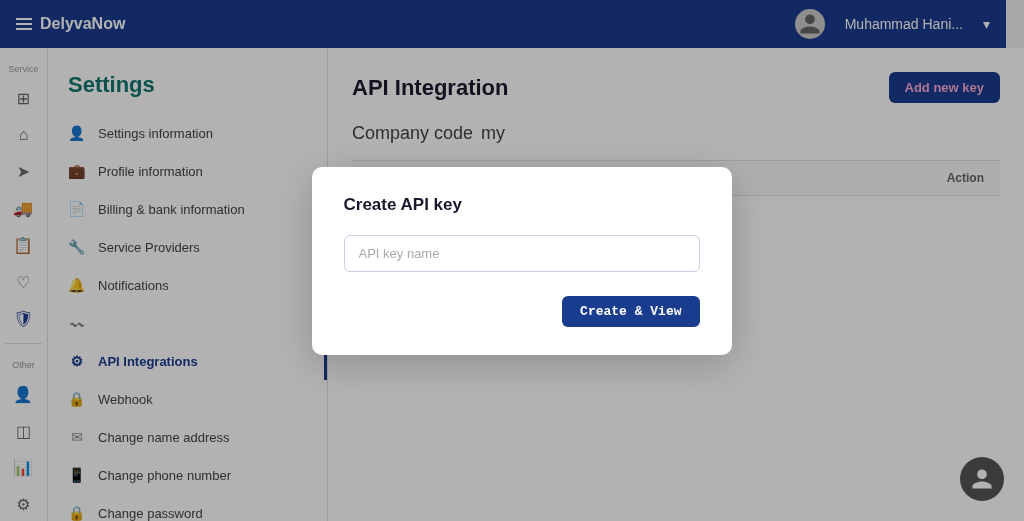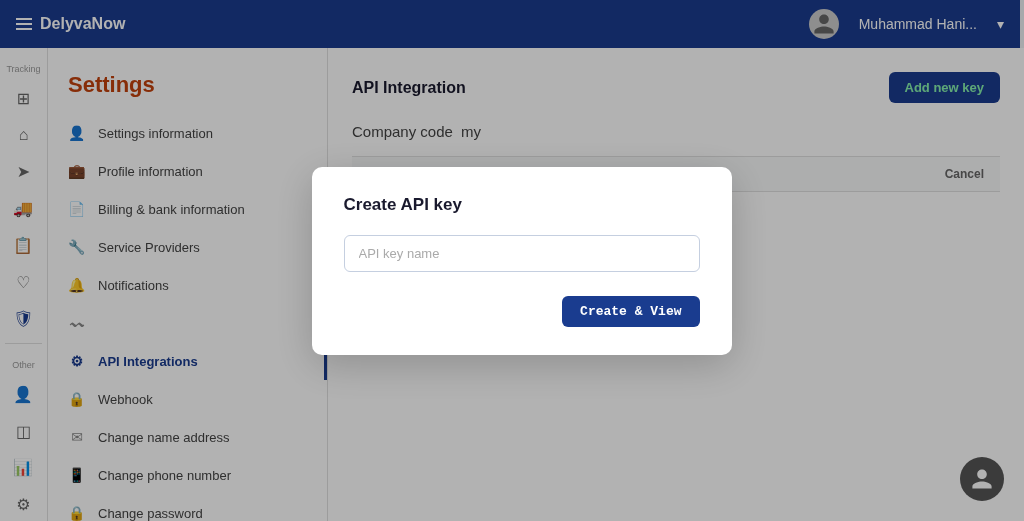--- a/index.html
+++ b/index.html
@@ -6,21 +6,21 @@
     body { font-family: -apple-system, BlinkMacSystemFont, 'Segoe UI', sans-serif; background: #f0f2f5; overflow: hidden; }
 
     
     .topnav {
       background: #1a3c8f;
       height: 48px;
       display: flex;
       align-items: center;
       padding: 0 16px;
       position: fixed;
-      top: 0; left: 0; right: 4px;
+      top: 0; left: 0; right: 18px;
       z-index: 100;
     }
     .topnav-logo {
       display: flex;
       align-items: center;
       gap: 8px;
       color: white;
       font-weight: 700;
       font-size: 16px;
     }
@@ -93,21 +93,21 @@
       width: 280px;
       background: #ffffff;
       border-right: 1px solid #e0e0e0;
       padding: 0;
       overflow-y: auto;
       flex-shrink: 0;
     }
     .settings-title {
       font-size: 22px;
       font-weight: 700;
-      color: #c2410c;
+      color: #0f766e;
       padding: 24px 20px 16px;
     }
     .settings-menu-item {
       display: flex;
       align-items: center;
       gap: 12px;
       padding: 10px 20px;
       cursor: pointer;
       font-size: 13px;
       color: #444;
@@ -149,39 +149,39 @@
       padding: 24px;
       min-height: 100%;
     }
     .api-header {
       display: flex;
       align-items: center;
       justify-content: space-between;
       margin-bottom: 20px;
     }
     .api-title {
-      font-size: 16px;
+      font-size: 22px;
       font-weight: 700;
       color: #1a1a2e;
     }
     .add-new-key-btn {
       background: #1a3c8f;
-      color: #86efac;
+      color: #f9a8d4;
       border: none;
       padding: 8px 16px;
       border-radius: 6px;
       font-size: 13px;
       font-weight: 600;
       cursor: pointer;
     }
     .company-code-row {
       display: flex;
       align-items: center;
       gap: 8px;
-      font-size: 15px;
+      font-size: 18px;
       color: #444;
       margin-bottom: 16px;
     }
     .table-header {
       display: flex;
       background: #f8f9fa;
       padding: 10px 16px;
       border-top: 1px solid #e0e0e0;
       border-bottom: 1px solid #e0e0e0;
     }
@@ -306,21 +306,21 @@
         </svg>
     </div>
     <span>Muhammad Hani...</span>
     <span>▾</span>
   </div>
 </nav>
 
 <div class="layout">
 
   <aside class="icon-sidebar">
-    <span class="section-label">Tracking</span>
+    <span class="section-label">Service</span>
     <div class="icon-item">⊞</div>
     <div class="icon-item">⌂</div>
     <div class="icon-item">➤</div>
     <div class="icon-item">🚚</div>
     <div class="icon-item">📋</div>
     <div class="icon-item">♡</div>
     <div class="icon-item active">🛡</div>
     <div class="divider-line"></div>
     <span class="section-label">Other</span>
     <div class="icon-item">👤</div>
@@ -383,21 +383,21 @@
       <div class="api-header">
         <span class="api-title">API Integration</span>
         <button class="add-new-key-btn">Add new key</button>
       </div>
       <div class="company-code-row">
         <span>Company code</span>
         <span>my</span>
       </div>
       <div class="table-header">
         <span class="col-key">API key</span>
-        <span class="col-action">Cancel</span>
+        <span class="col-action">Action</span>
       </div>
       <div class="no-data-area">
         <div class="no-data-icon">
           <svg width="56" height="56" viewBox="0 0 56 56" fill="none" xmlns="http://www.w3.org/2000/svg">
             <ellipse cx="28" cy="44" rx="18" ry="6" fill="#d0d0d0" opacity="0.5"></ellipse>
             <rect x="16" y="14" width="24" height="30" rx="3" fill="#c8c8c8"></rect>
             <rect x="20" y="22" width="16" height="2" rx="1" fill="#fff" opacity="0.6"></rect>
             <rect x="20" y="28" width="10" height="2" rx="1" fill="#fff" opacity="0.6"></rect>
           </svg>
         </div>

